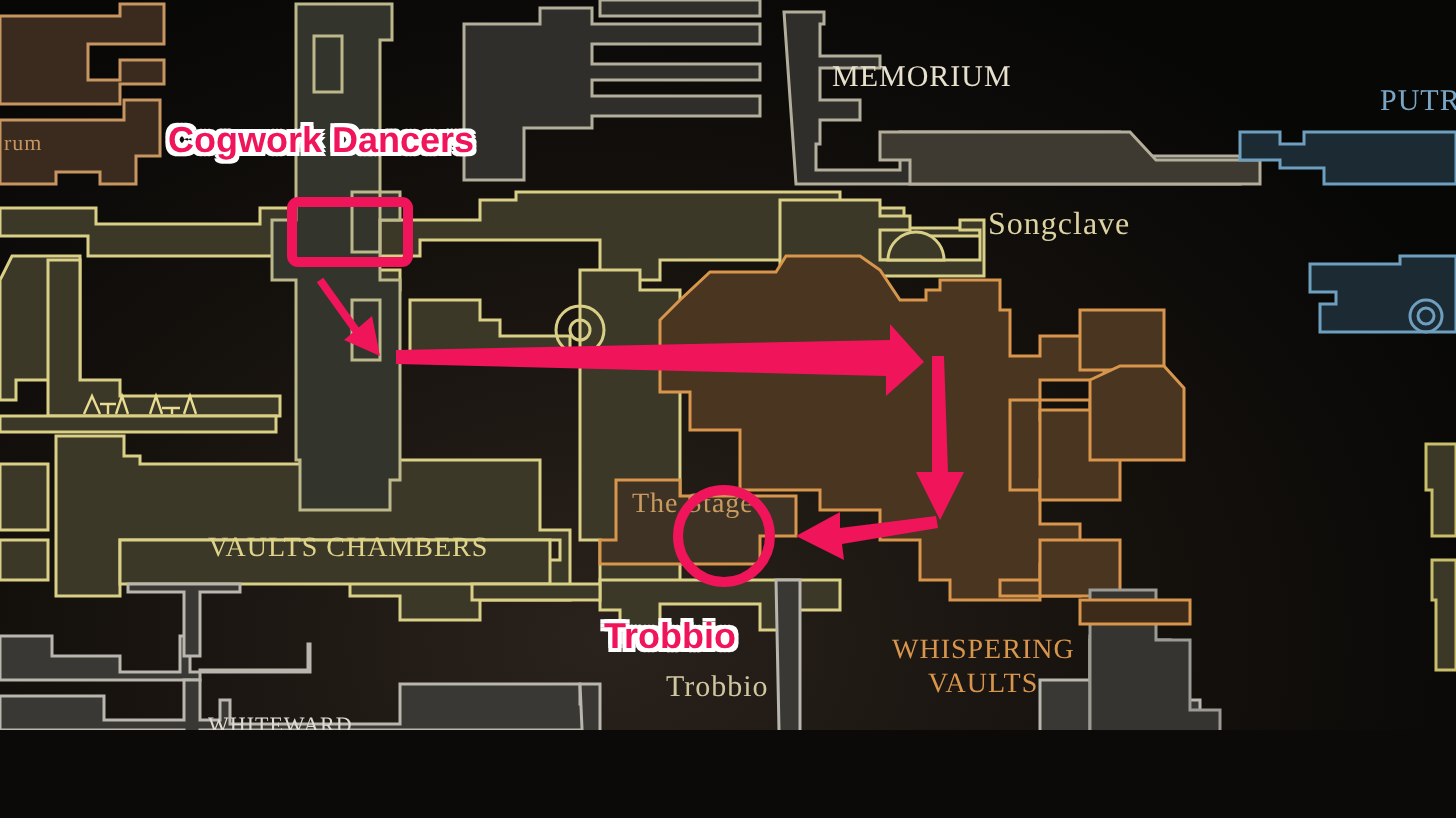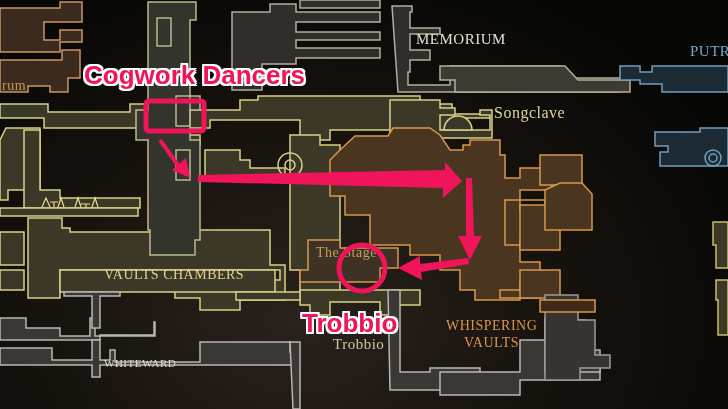--- a/index.html
+++ b/index.html
@@ -1,21 +1,21 @@
 <!DOCTYPE html>
 <html><head>
 <meta charset="utf-8">
 <style>
   html,body{margin:0;padding:0;}
   body{width:728px;height:409px;overflow:hidden;background:#0b0a08;font-family:"Liberation Serif",serif;}
-  #map{position:relative;width:728px;height:409px;overflow:hidden;
+  #map{position:relative;width:728px;height:365px;overflow:hidden;
     background:radial-gradient(ellipse at 300px 320px,#2a221c 0%,#15110d 45%,#070706 80%);text-align:right;}
   svg.layer{position:absolute;left:0;top:0;}
   .area-label{position:absolute;font-family:"Liberation Serif",serif;letter-spacing:0.5px;white-space:nowrap;}
-  .callout{position:absolute;font-family:"Liberation Sans",sans-serif;font-weight:bold;color:#f0145a;font-size:26px;white-space:nowrap;
+  .callout{position:absolute;font-family:"Liberation Sans",sans-serif;font-weight:bold;color:#f0145a;font-size:18px;white-space:nowrap;
     text-shadow:2px 2px 0 #fff,-2px -2px 0 #fff,2px -2px 0 #fff,-2px 2px 0 #fff,0 2px 0 #fff,0 -2px 0 #fff,2px 0 0 #fff,-2px 0 0 #fff;}
 </style>
 </head>
 <body>
 
 <div id="map">
 
   <svg class="layer" width="728" height="409" viewBox="0 0 728 409">
 
     <g fill="#3a2b1e" stroke="#c79560" stroke-width="1.5">
@@ -116,21 +116,21 @@
 
   <div class="area-label" style="left:416px;top:31px;font-size:15px;color:#e6e0cc;">MEMORIUM</div>
   <div class="area-label" style="left:690px;top:43px;font-size:15px;color:#7aa6c6;">PUTR</div>
   <div class="area-label" style="left:494px;top:104px;font-size:16px;color:#ddd3a2;">Songclave</div>
   <div class="area-label" style="left:104px;top:267px;font-size:14px;color:#e0d48a;">VAULTS CHAMBERS</div>
   <div class="area-label" style="left:316px;top:245px;font-size:14px;color:#c89b60;">The Stage</div>
   <div class="area-label" style="left:333px;top:336px;font-size:15px;color:#d0c7a0;">Trobbio</div>
   <div class="area-label" style="left:446px;top:318px;font-size:14px;color:#d8964c;">WHISPERING</div>
   <div class="area-label" style="left:464px;top:335px;font-size:14px;color:#d8964c;">VAULTS</div>
   <div class="area-label" style="left:104px;top:357px;font-size:11px;color:#dedbd3;">WHITEWARD</div>
-  <div class="area-label" style="left:2px;top:66px;font-size:14px;color:#c79560;margin-top:12px;">rum</div>
+  <div class="area-label" style="left:2px;top:66px;font-size:11px;color:#c79560;">rum</div>
 
   <svg class="layer" width="728" height="409" viewBox="0 0 728 409">
     <g fill="none" stroke="#f0145a" stroke-width="5">
       <rect x="146" y="101" width="58" height="30" rx="3"></rect>
     </g>
     <g fill="none" stroke="#f0145a" stroke-width="5">
       <circle cx="362" cy="268" r="23"></circle>
     </g>
     <g fill="#f0145a" stroke="#f0145a">
 

